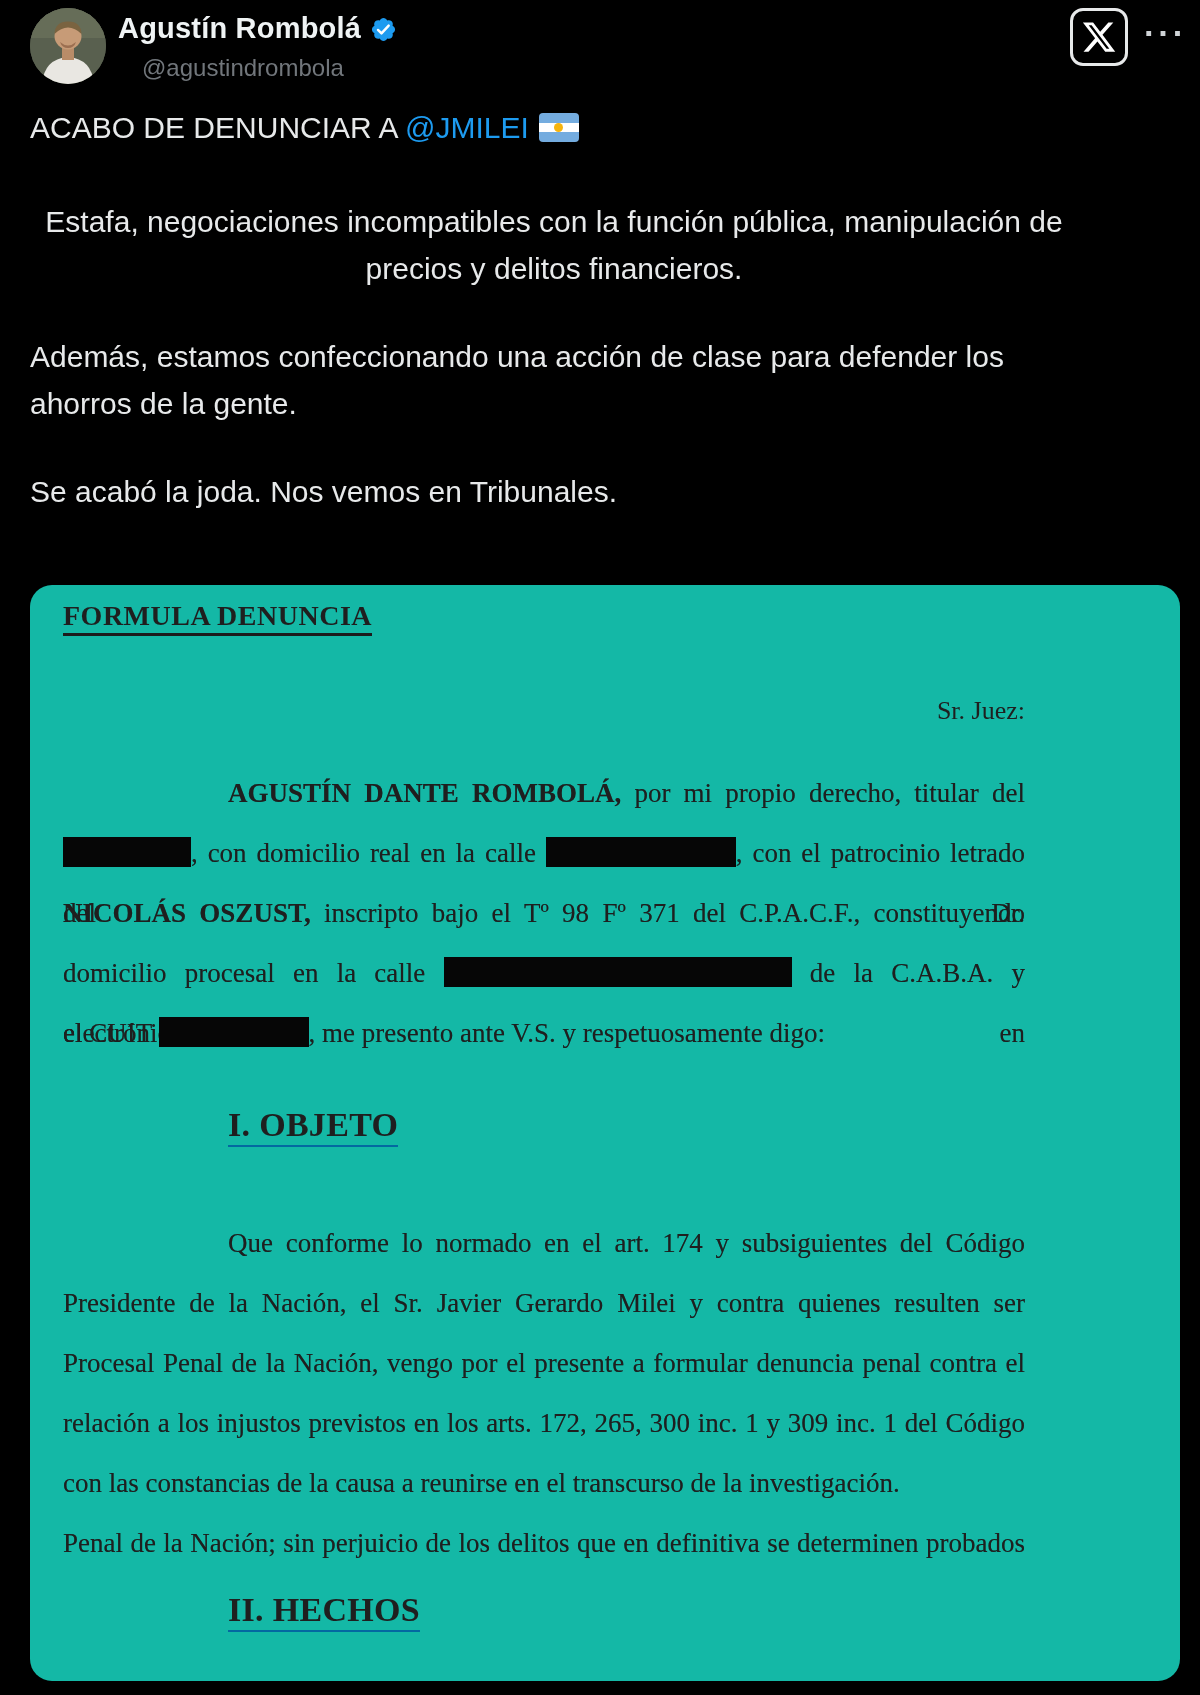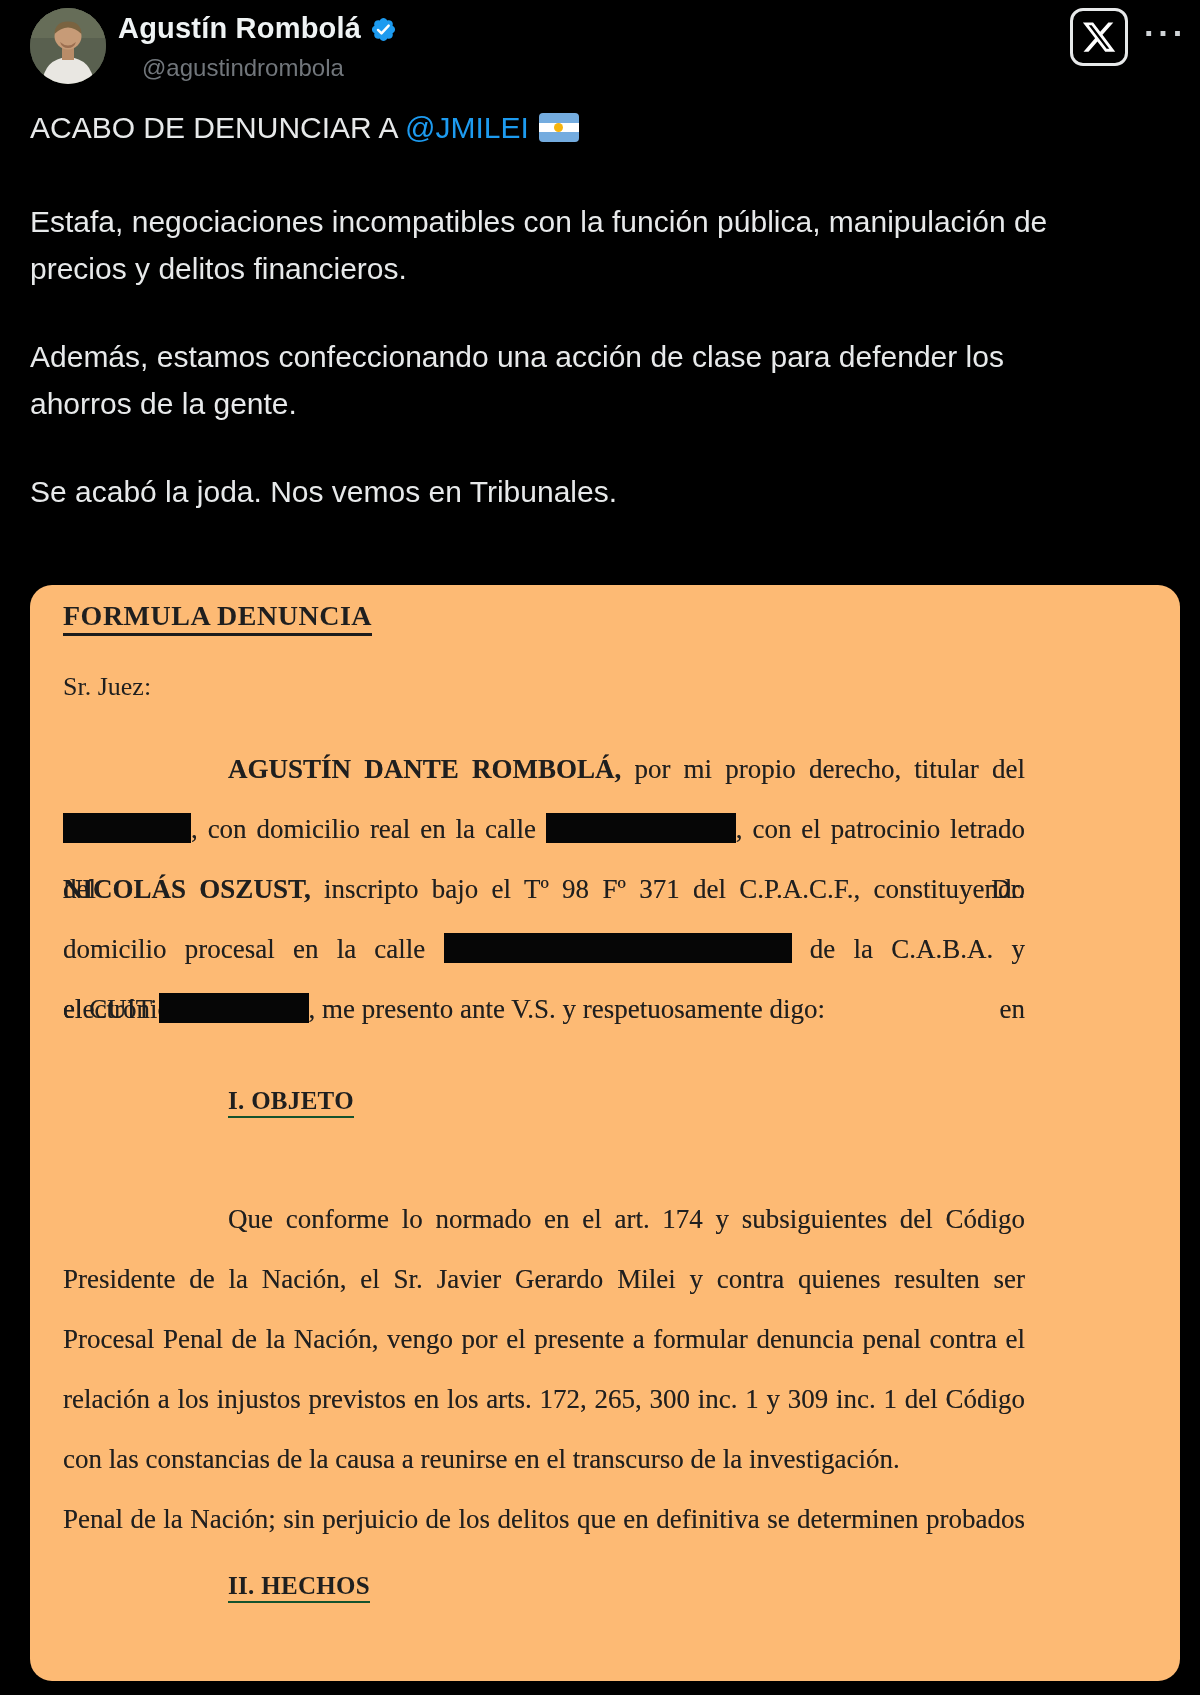--- a/index.html
+++ b/index.html
@@ -17,49 +17,49 @@
   .x-logo { position:absolute; left:1070px; top:8px; width:58px; height:58px;
             border:3px solid #e7e9ea; border-radius:13px;
             display:flex; align-items:center; justify-content:center; background:#000; }
   .more-dots { position:absolute; left:1144px; top:14px; font-size:34px; font-weight:bold;
                color:#cfd3d6; letter-spacing:3px; }
 
   
   .tweet-text { position:absolute; left:30px; width:1048px; font-size:30px;
                 line-height:47px; color:#e7e9ea; }
   .t-headline { top:104px; }
-  .t-p2 { top:198px; }
+  .t-p2 { top:198px;text-align:center; }
   .t-p3 { top:333px; }
   .t-p4 { top:468px; }
   .mention { color:#1d9bf0; text-decoration:none; cursor:pointer; }
   .flag { display:inline-block; width:40px; height:29px; border-radius:4px; vertical-align:-4px;
           margin-left:10px; position:relative;
           background:linear-gradient(180deg,#74acdf 0 33%,#ffffff 33% 66%,#74acdf 66% 100%); }
   .flag .sun { position:absolute; left:50%; top:50%; width:9px; height:9px;
                margin:-4.5px 0 0 -4.5px; border-radius:50%; background:#f6b40e; }
 
   
   .document-card { position:absolute; left:30px; top:585px; width:1150px; height:1096px;
-                   background:#fdba74; border-radius:22px; padding:8px 155px 6px 33px;
+                   background:#14b8a6; border-radius:22px; padding:8px 155px 6px 33px;
                    font-family:"Liberation Serif", serif; color:#1f1f1f; overflow:hidden; }
   .doc-title { margin-top:6px; height:40px; line-height:34px; }
   .doc-title span { font-size:28px; font-weight:bold; letter-spacing:.5px;
                     border-bottom:3px solid #1c1c1c; padding-bottom:2px; }
-  .salutation { margin-top:28px; height:40px; line-height:40px; font-size:26px; }
+  .salutation { margin-top:52px; height:40px; line-height:40px; font-size:26px;text-align:right; }
   .doc-par-1 { margin-top:32px; }
   .doc-par-2 { margin-top:65px; }
   .doc-line { font-size:27px; line-height:60px; height:60px; text-align:justify;
               text-shadow:0 0 .6px rgba(20,20,20,.45); }
   .doc-line.justified { text-align-last:justify; }
   .doc-line.indented { text-indent:165px; }
   .doc-line .bold { font-weight:bold; }
   .redact { display:inline-block; height:30px; background:#060606; vertical-align:-5px; }
   .doc-heading { height:40px; line-height:34px; margin-left:165px; }
-  .doc-heading span { font-size:25px; font-weight:bold; letter-spacing:.3px;
-                      border-bottom:2px solid #14532d; padding-bottom:2px; }
+  .doc-heading span { font-size:34px; font-weight:bold; letter-spacing:.3px;
+                      border-bottom:2px solid #0369a1; padding-bottom:2px; }
   .doc-heading-1 { margin-top:45px; }
   .doc-heading-2 { margin-top:20px; }
 </style>
 </head>
 <body>
 
 <div class="avatar">
   <svg width="76" height="76" viewBox="0 0 76 76">
     <rect width="76" height="76" fill="#59604f"></rect>
     <rect x="0" y="0" width="76" height="30" fill="#666d58"></rect>

